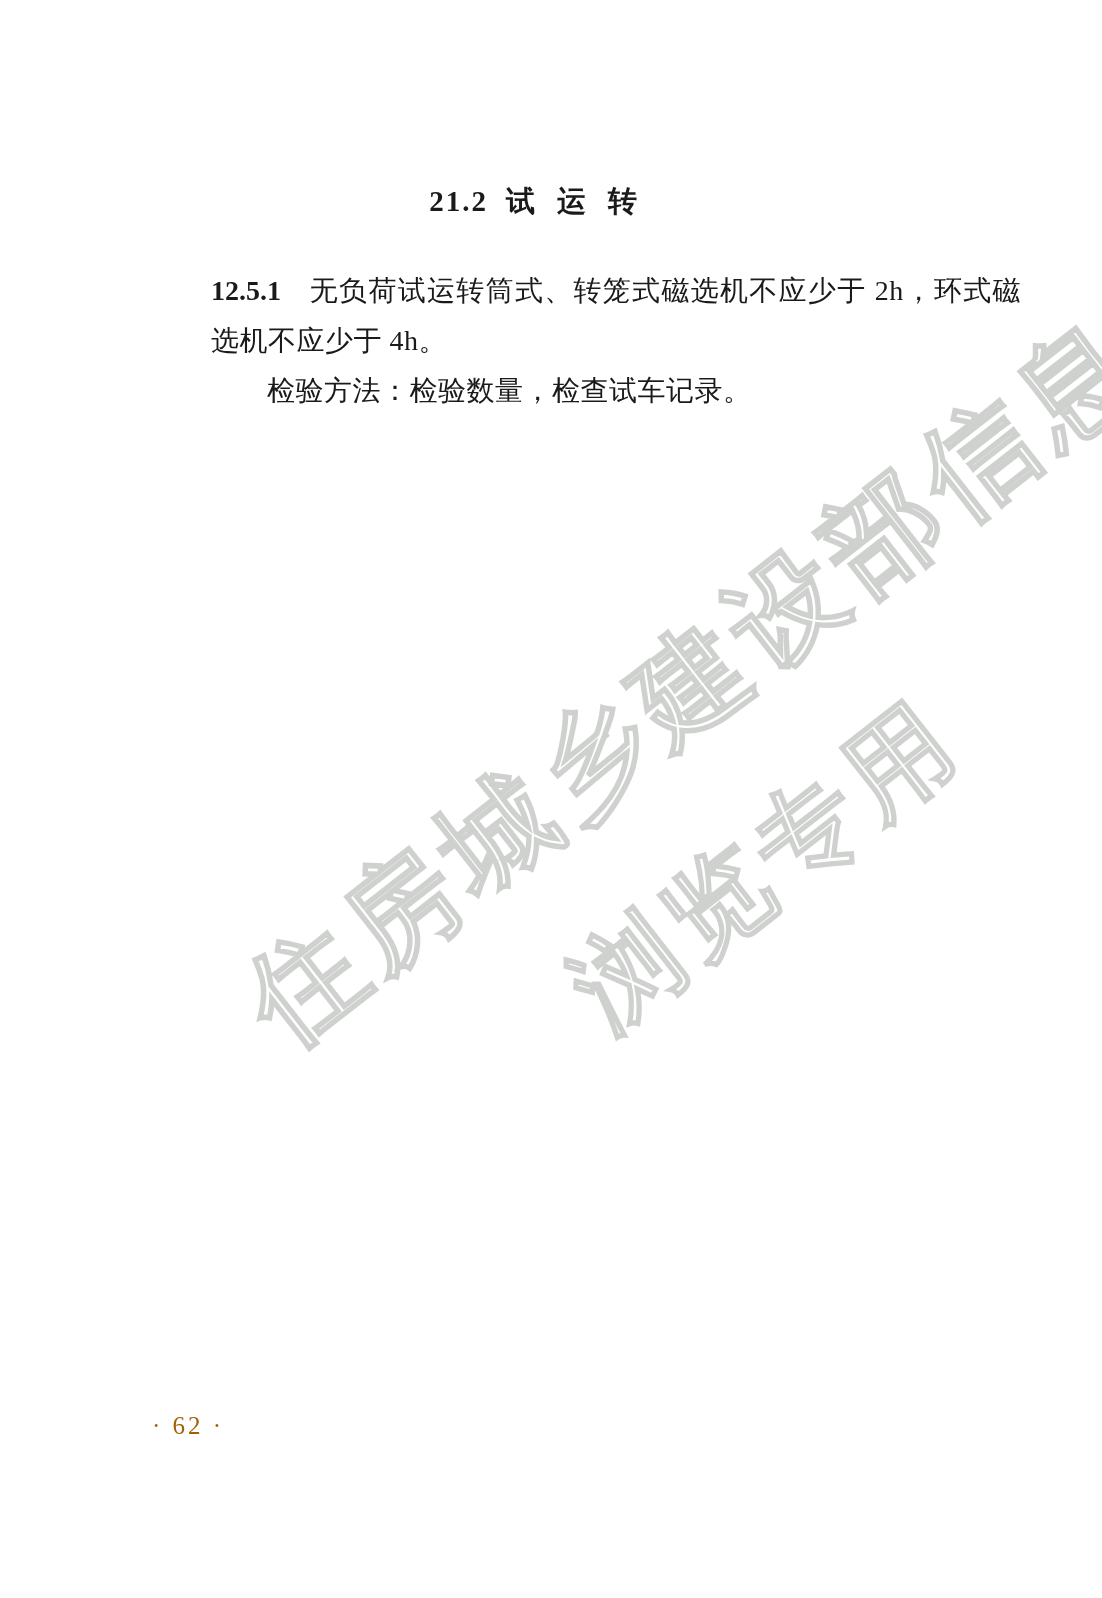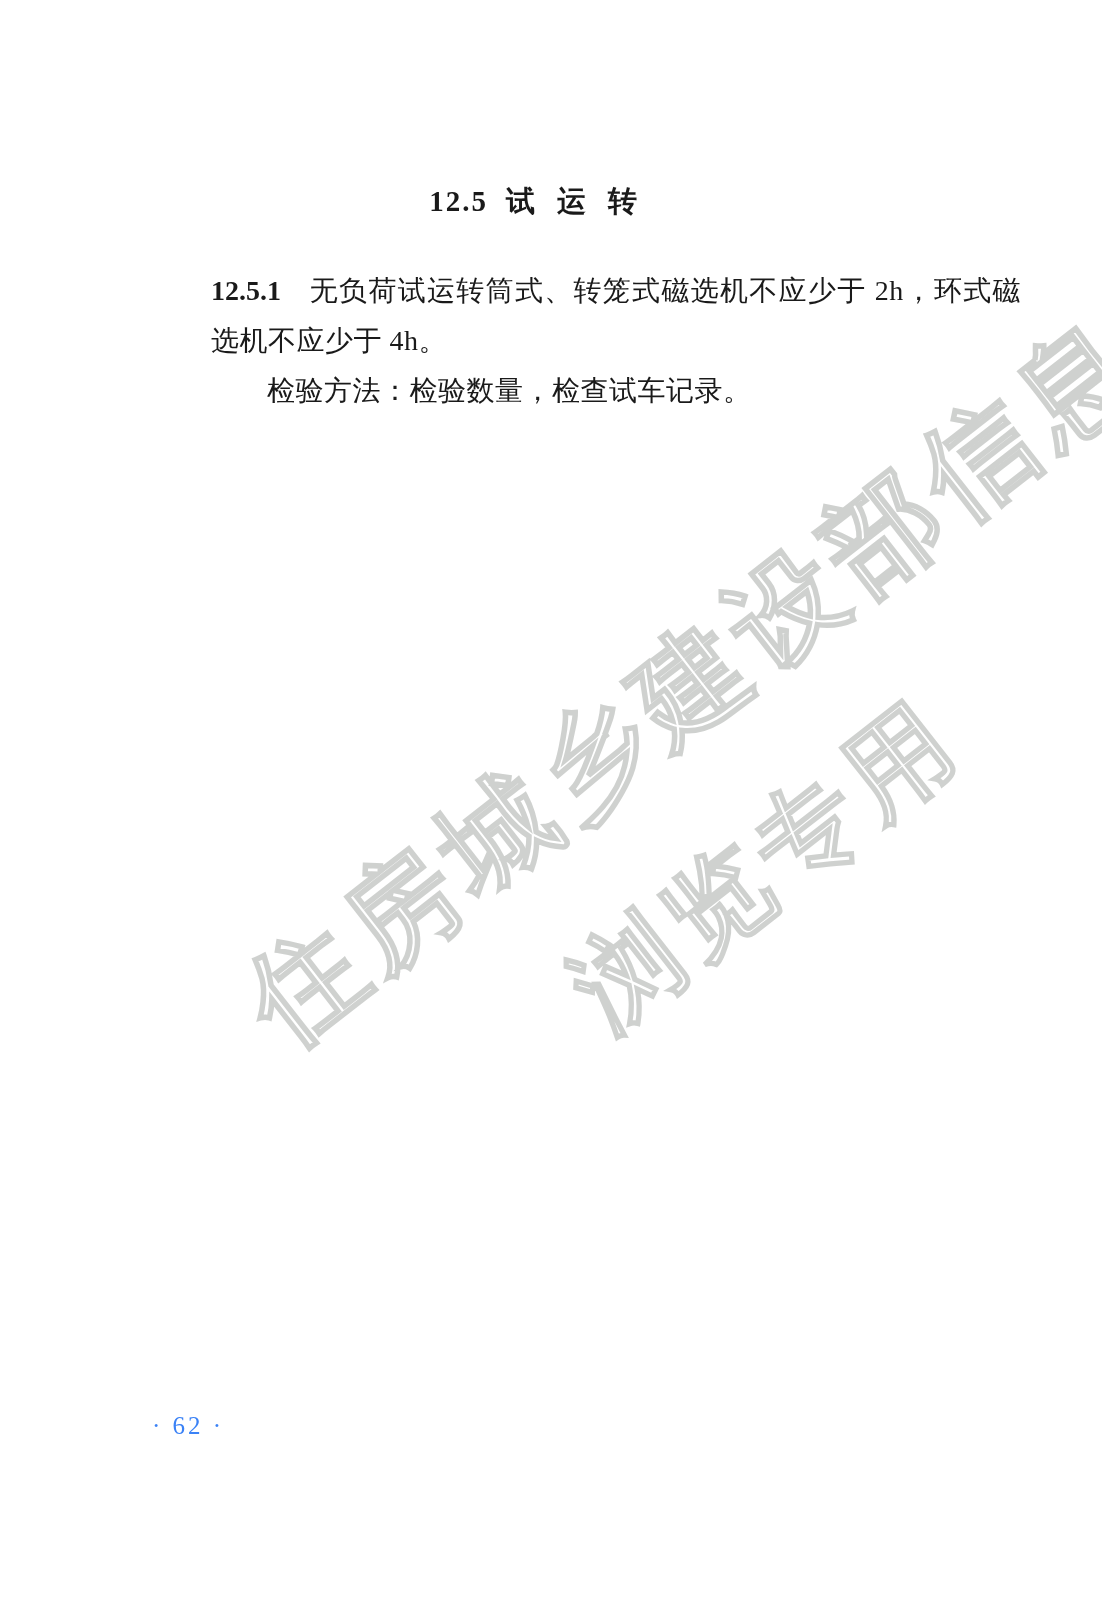--- a/index.html
+++ b/index.html
@@ -119,38 +119,38 @@
     width: 1102px;
     height: 200px;
     z-index: 3;
   }
   .page-number {
     position: absolute;
     left: 152px;
     bottom: 158px;
     font-size: 25px;
     letter-spacing: 3px;
-    color: #3b82f6;
+    color: #a16207;
     font-family: "Liberation Serif", serif;
   }
 </style>
 </head>
 <body>
 
 <div class="page">
 
   <div class="watermark">
     <div class="wm-text wm-1">住房城乡建设部信息公开</div>
     <div class="wm-text wm-2">浏览专用</div>
   </div>
 
   <div class="content">
 
     <h1 class="section-title">
-      <span class="num">12.5</span><span class="t1">试</span><span class="t2">运</span><span class="t3">转</span>
+      <span class="num">21.2</span><span class="t1">试</span><span class="t2">运</span><span class="t3">转</span>
     </h1>
 
     <div class="body-block">
 
       <p class="para p1">
         <span class="clause-no">12.5.1</span><span>无负荷试运转筒式、转笼式磁选机不应少于 2h，环式磁选机不应少于 4h。</span>
       </p>
 
 
       <p class="sub s2">检验方法：检验数量，检查试车记录。</p>

